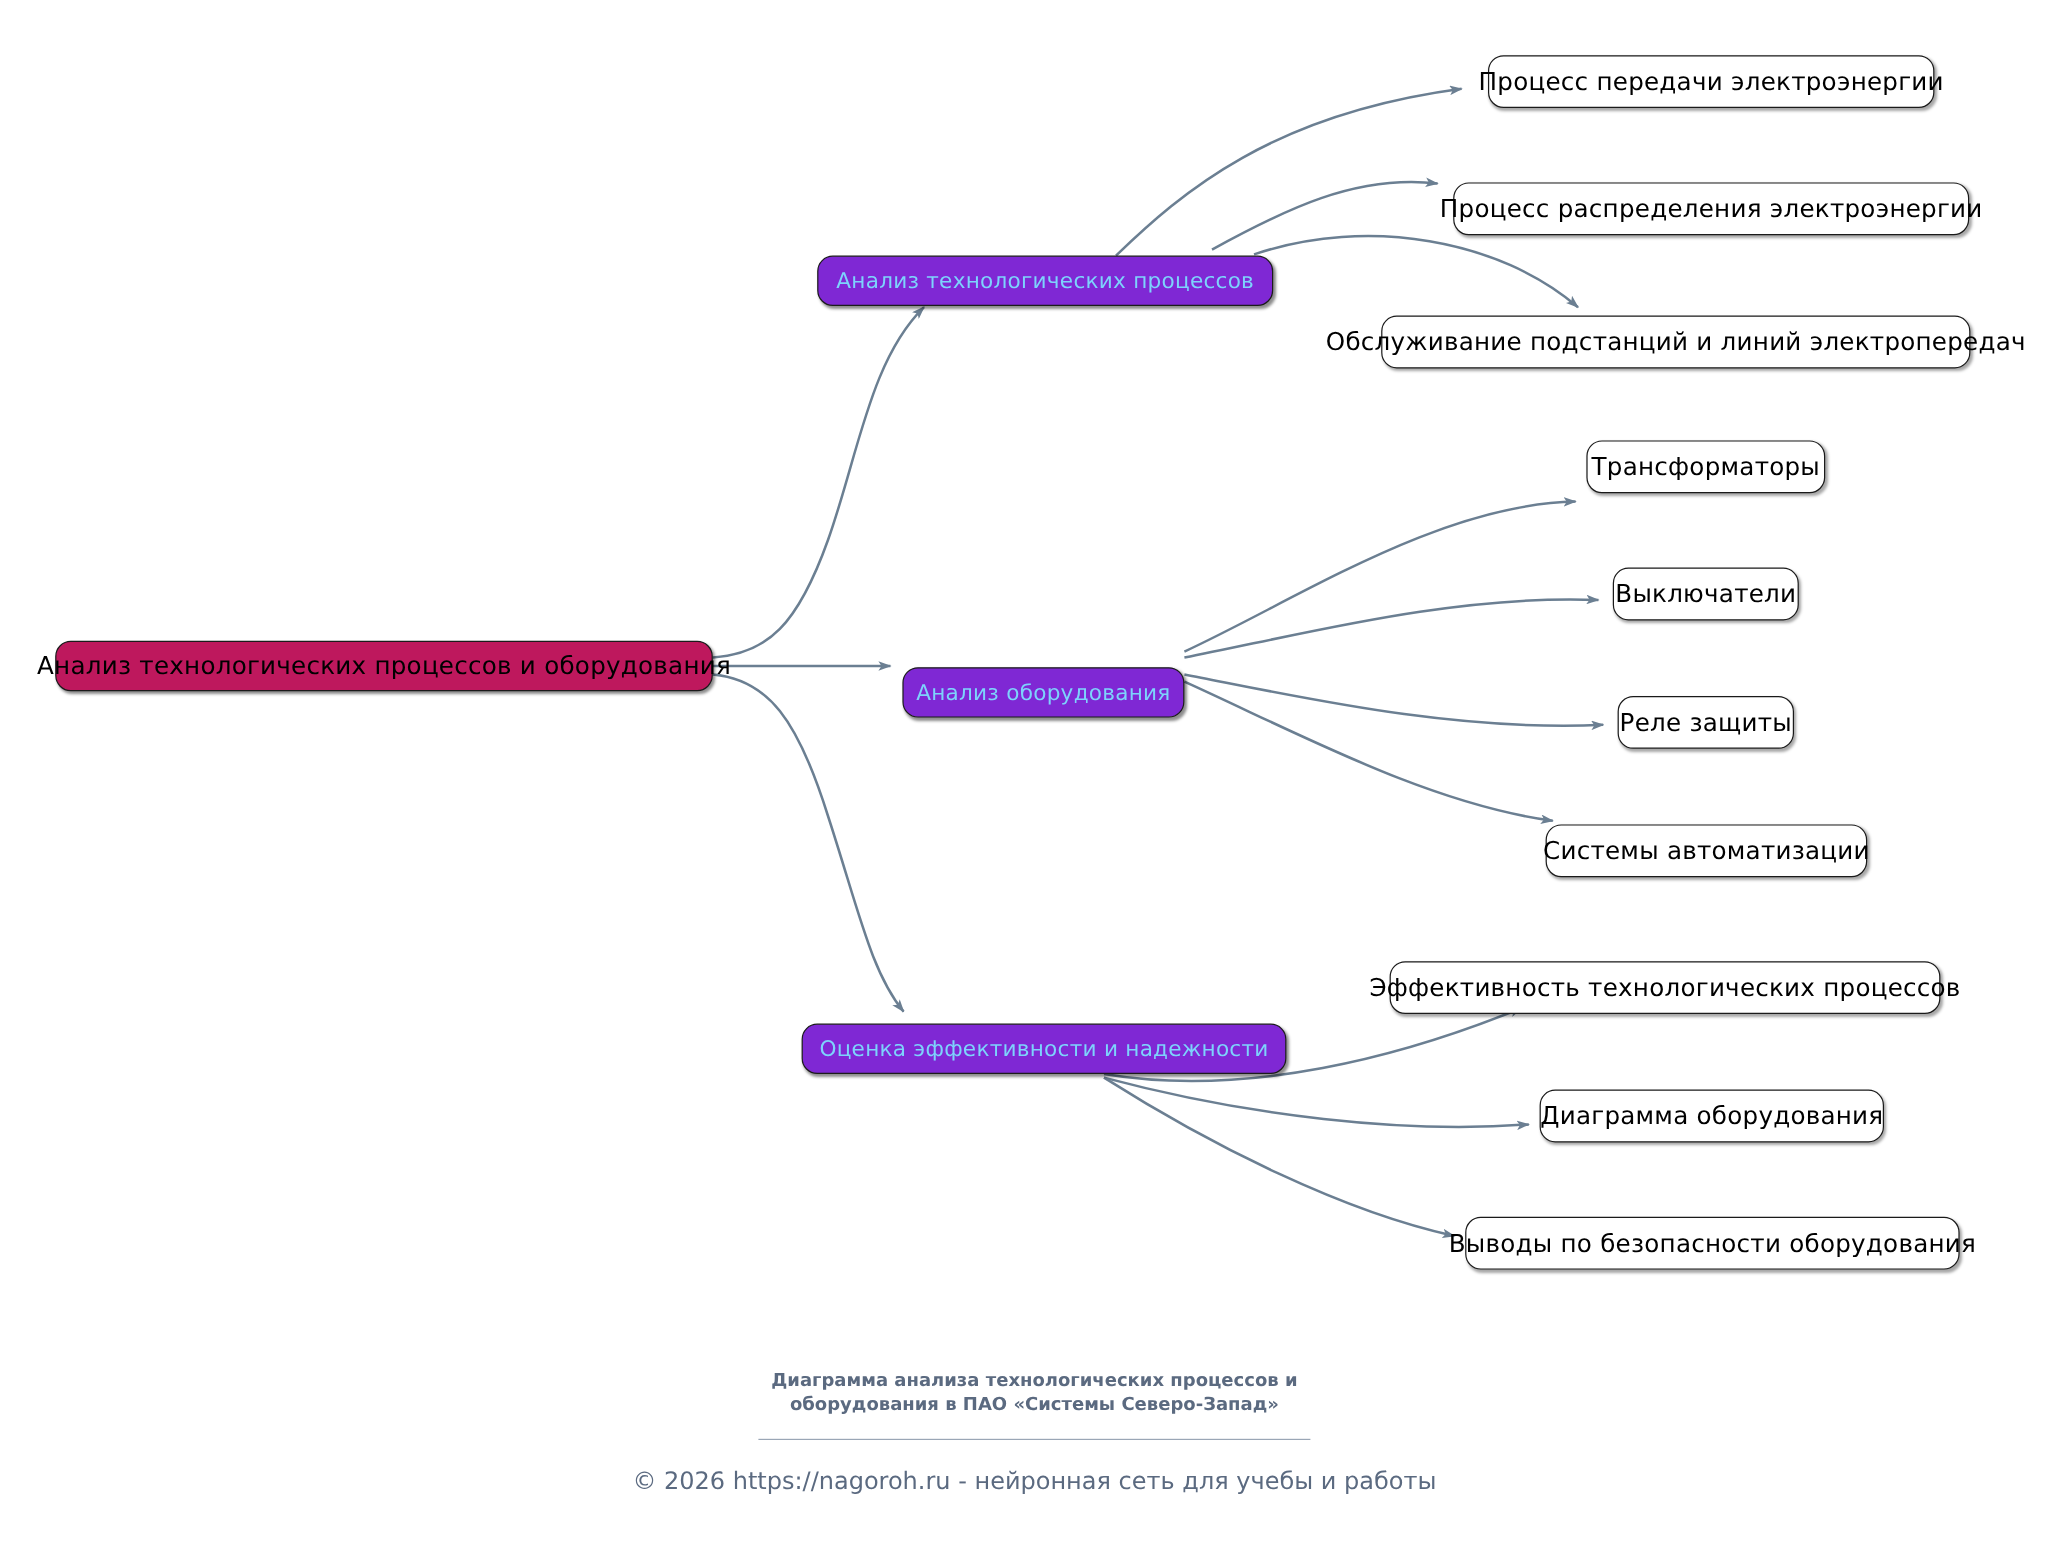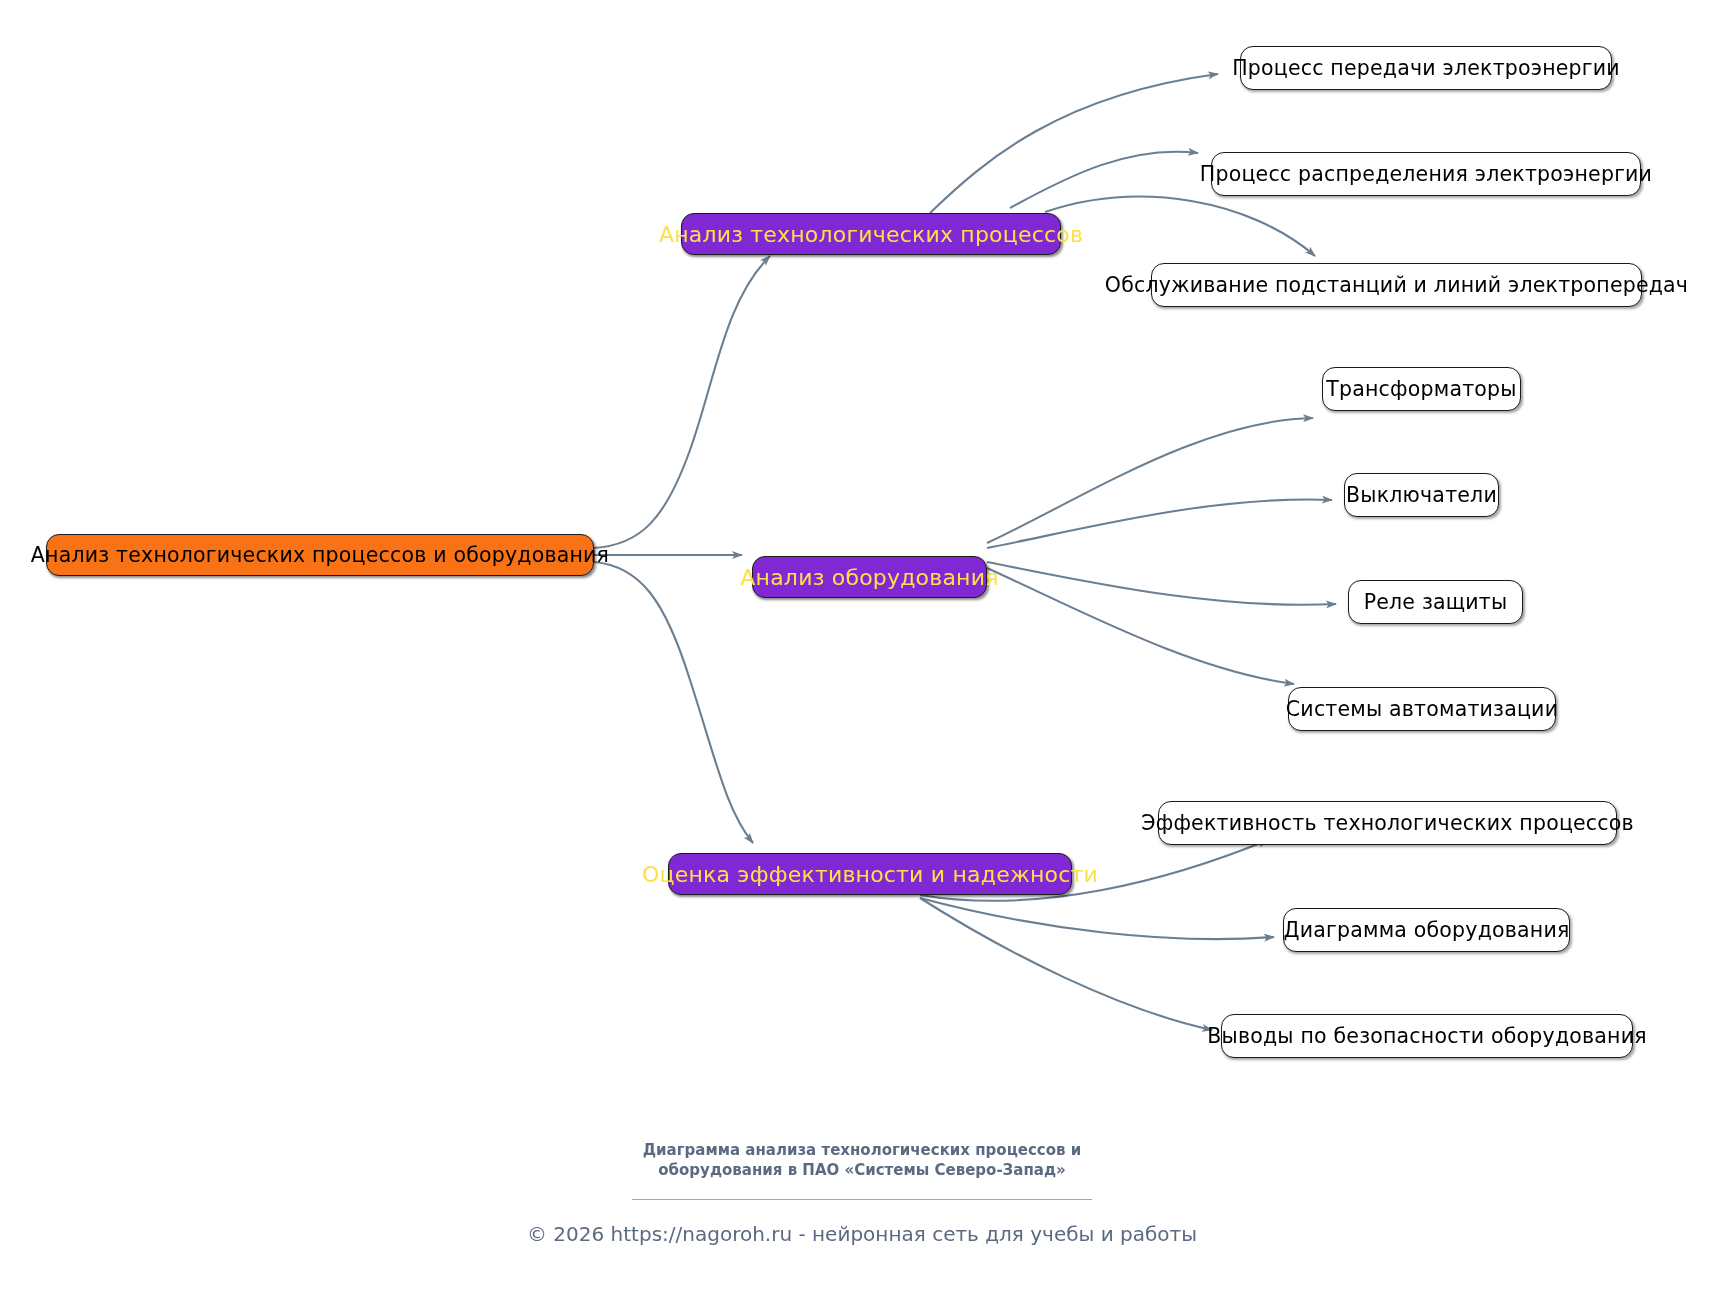--- a/index.html
+++ b/index.html
@@ -39,22 +39,22 @@
   .node-root {
     background: #7CB02B;
     border: 1.6px solid #1b1b1b;
     color: #000000;
     font-size: 20.5px;
     box-shadow: 1.5px 2px 2.5px rgba(0,0,0,0.45);
   }
   .node-branch {
     background: #7F28D4;
     border: 1.6px solid #1b1b1b;
-    color: #fde047;
-    font-size: 22px;
+    color: #7dd3fc;
+    font-size: 18px;
     box-shadow: 1.5px 2px 2.5px rgba(0,0,0,0.45);
   }
   .node-leaf {
     background: #ffffff;
     border: 1.7px solid #1a1a1a;
     color: #000000;
     font-size: 20.5px;
     box-shadow: 1.5px 2px 2.5px rgba(0,0,0,0.35);
     align-items: center;
   }
@@ -107,21 +107,21 @@
         <path d="M 987 543 C 1080 500 1200 420 1313 418" marker-end="url(#arrowhead)"></path>
         <path d="M 987 548 C 1080 530 1210 495 1332 500" marker-end="url(#arrowhead)"></path>
         <path d="M 987 562 C 1080 580 1210 610 1336 604" marker-end="url(#arrowhead)"></path>
         <path d="M 987 568 C 1080 610 1190 670 1294 684" marker-end="url(#arrowhead)"></path>
         <path d="M 920 895 C 1040 915 1170 880 1268 840" marker-end="url(#arrowhead)"></path>
         <path d="M 920 898 C 1040 930 1170 945 1274 937" marker-end="url(#arrowhead)"></path>
         <path d="M 920 898 C 1010 955 1120 1010 1212 1030" marker-end="url(#arrowhead)"></path>
       </g>
   </svg>
 
-  <div class="node node-root" style="left: 46px; top: 534px; width: 548px; height: 42px; background: #f97316;">
+  <div class="node node-root" style="left: 46px; top: 534px; width: 548px; height: 42px; background: #be185d;">
     <span>Анализ технологических процессов и оборудования</span>
   </div>
 
   <div class="node node-branch" style="left: 681px; top: 213px; width: 380px; height: 42px; background: rgb(127, 40, 212);">
     <span>Анализ технологических процессов</span>
   </div>
   <div class="node node-branch" style="left: 752px; top: 556px; width: 235px; height: 42px; background: rgb(127, 40, 212);">
     <span>Анализ оборудования</span>
   </div>
   <div class="node node-branch" style="left: 668px; top: 853px; width: 404px; height: 42px; background: rgb(127, 40, 212);">
@@ -137,21 +137,21 @@
   <div class="node node-leaf" style="left: 1151px; top: 263px; width: 491px; height: 44px;">
     <span>Обслуживание подстанций и линий электропередач</span>
   </div>
 
   <div class="node node-leaf" style="left: 1322px; top: 367px; width: 199px; height: 44px;">
     <span>Трансформаторы</span>
   </div>
   <div class="node node-leaf" style="left: 1344px; top: 473px; width: 155px; height: 44px;">
     <span>Выключатели</span>
   </div>
-  <div class="node node-leaf" style="left: 1348px; top: 580px; width: 175px; height: 44px;">
+  <div class="node node-leaf" style="left: 1348px; top: 580px; width: 147px; height: 44px;">
     <span>Реле защиты</span>
   </div>
   <div class="node node-leaf" style="left: 1288px; top: 687px; width: 268px; height: 44px;">
     <span>Системы автоматизации</span>
   </div>
 
   <div class="node node-leaf" style="left: 1158px; top: 801px; width: 459px; height: 44px;">
     <span>Эффективность технологических процессов</span>
   </div>
   <div class="node node-leaf" style="left: 1283px; top: 908px; width: 287px; height: 44px;">

